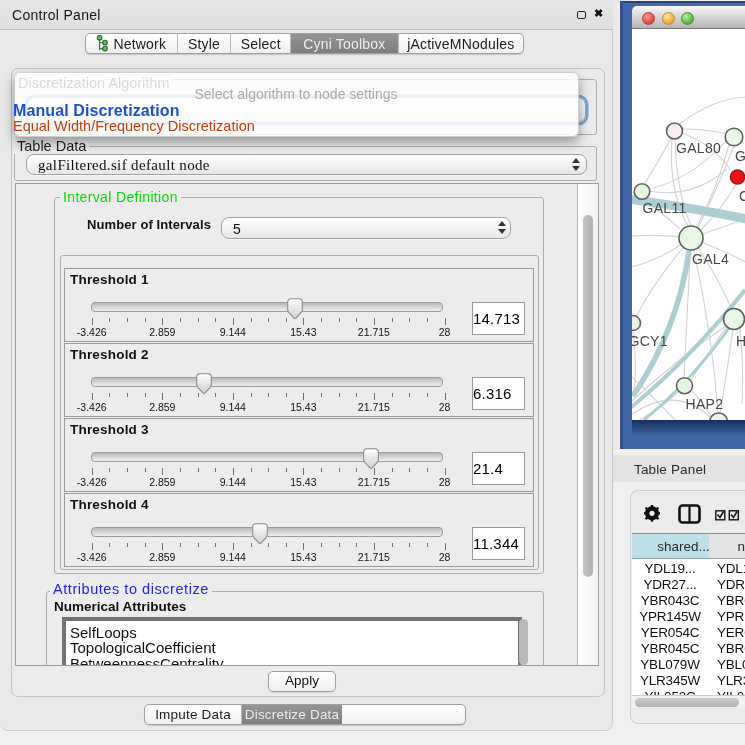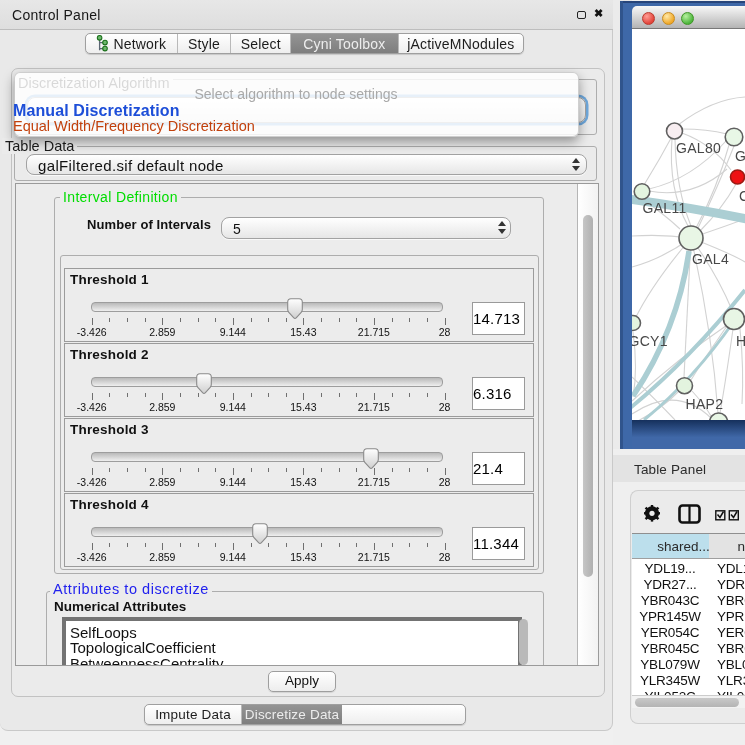--- a/index.html
+++ b/index.html
@@ -126,23 +126,23 @@
 <div class="abs glabel" style="left:15px;top:75px;">Discretization Algorithm</div>
 <div class="abs cbox" style="left:27px;top:97px;width:557px;height:24px;box-shadow:0 0 0 2.5px #6fa8dc;"></div>
 
 <div class="abs" id="popup">
   <div class="i1">Select algorithm to node settings</div>
   <div class="i2">Manual Discretization</div>
   <div class="i3">Equal Width/Frequency Discretization</div>
 </div>
 
 <div class="abs grp" style="left:14px;top:146px;width:581px;height:33px;"></div>
-<div class="abs glabel" style="left:2px;top:138px;">Table Data</div>
+<div class="abs glabel" style="left:14px;top:138px;">Table Data</div>
 <div class="abs cbox" style="left:26px;top:154px;width:559px;height:19px;">
-  <div class="txt" style="top:1.5px;">galFiltered.sif default node</div>
+  <div class="txt" style="top:1.5px;font-family:Liberation Serif, serif;">galFiltered.sif default node</div>
   <div class="arr arrU" style="left:545px;top:3px;"></div>
   <div class="arr arrD" style="left:545px;top:11px;"></div>
 </div>
 
 <div class="abs" id="bigp">
   <div class="abs" id="vsb">
       <div class="th"></div>
     </div>
 
   <div class="abs grp" style="left:38px;top:13px;width:488px;height:375px;"></div>

